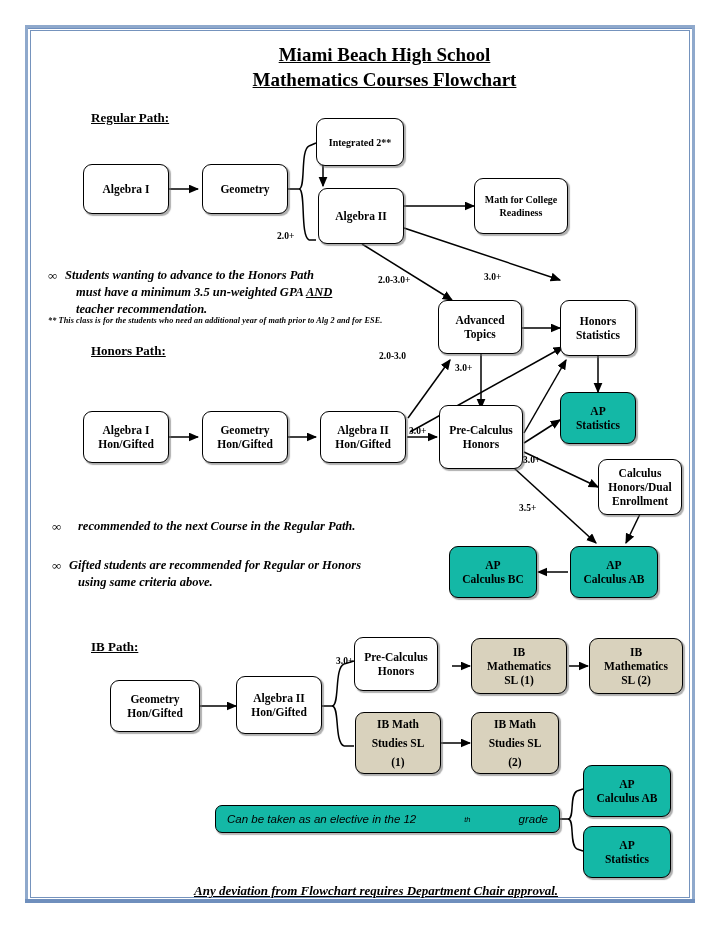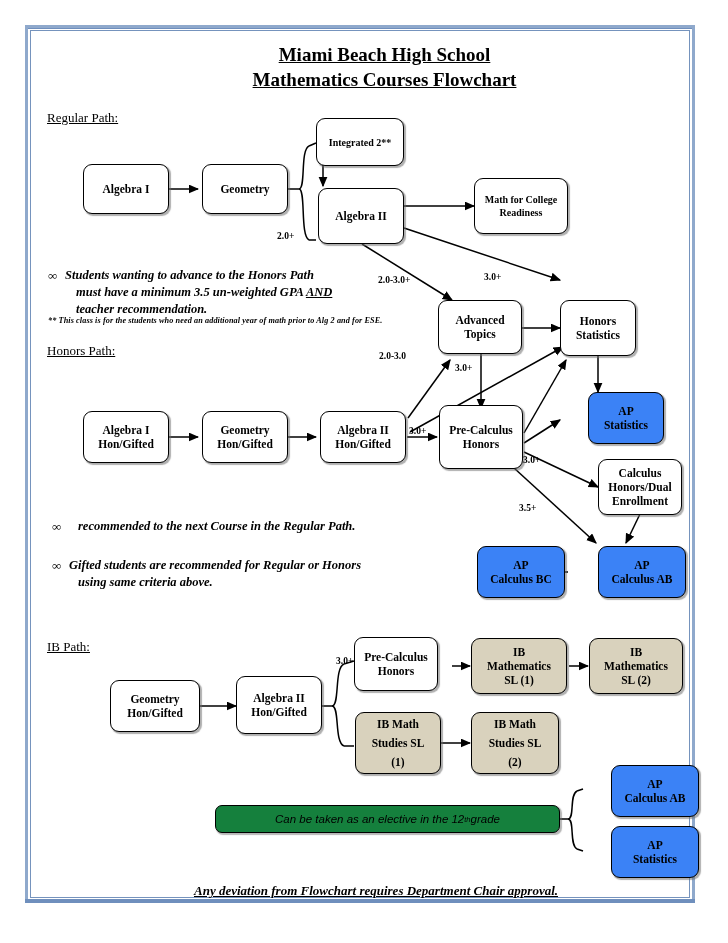--- a/index.html
+++ b/index.html
@@ -19,54 +19,54 @@
 
   .canvas{position:absolute;left:0;top:0;width:728px;height:943px;}
   svg.wires{position:absolute;left:0;top:0;width:728px;height:943px;
       pointer-events:none;overflow:visible;}
 
   
   #title{position:absolute;left:0;top:42px;width:728px;text-align:center;
       font-size:19px;font-weight:bold;line-height:25px;}
   #title span{display:block;text-decoration:underline;padding-left:41px;}
 
-  .path-head{position:absolute;font-size:13px;font-weight:normal;
-      text-decoration:underline;white-space:nowrap;}
+  .path-head{position:absolute;font-size:13px;font-weight:bold;
+      text-decoration:underline;white-space:nowrap;margin-left:44px;}
 
   
   .box{position:absolute;box-sizing:border-box;border:1.4px solid #000;
       border-radius:9px;background:#fff;
       display:flex;align-items:center;justify-content:center;text-align:center;
       font-size:11.5px;font-weight:bold;line-height:14px;
       box-shadow:1.5px 1.5px 1px rgba(110,110,110,.55);}
   .box .l{display:block;}
-  .box.blue{background:#3b82f6;margin-left:28px;}
+  .box.blue{background:#14b8a6;}
   .box.tan{background:#d9d2bd;}
   .box.small{font-size:10px;line-height:13px;}
 
   
   .note{position:absolute;font-size:12.5px;font-style:italic;font-weight:bold;
       line-height:17px;}
   .note .bullet{position:absolute;left:0;top:0;font-style:normal;font-weight:normal;
       font-size:13px;}
   .note .body{display:block;margin-left:17px;}
   .note u{text-decoration:underline;}
   .subnote{position:absolute;font-size:8.2px;font-style:italic;font-weight:bold;
       line-height:11px;letter-spacing:.1px;}
 
   
   .elabel{position:absolute;font-size:9.5px;font-weight:bold;white-space:nowrap;}
 
   
   #elective-box{position:absolute;box-sizing:border-box;border:1.4px solid #000;
-      border-radius:7px;background:#15803d;display:flex;align-items:center;
+      border-radius:7px;background:#14b8a6;display:flex;align-items:center;
       justify-content:center;
       font-family:"Liberation Sans","DejaVu Sans",sans-serif;
       font-size:11.5px;font-style:italic;
-      box-shadow:1.5px 1.5px 1px rgba(110,110,110,.5);}
+      box-shadow:1.5px 1.5px 1px rgba(110,110,110,.5);gap:48px;}
   #elective-box sup{font-size:7.5px;vertical-align:super;}
 
   
   #footer{position:absolute;left:12px;top:883px;width:728px;text-align:center;
       font-size:13px;font-weight:bold;font-style:italic;text-decoration:underline;}
 </style>
 </head>
 <body>
 
 <div id="frame-top-thick"></div>

